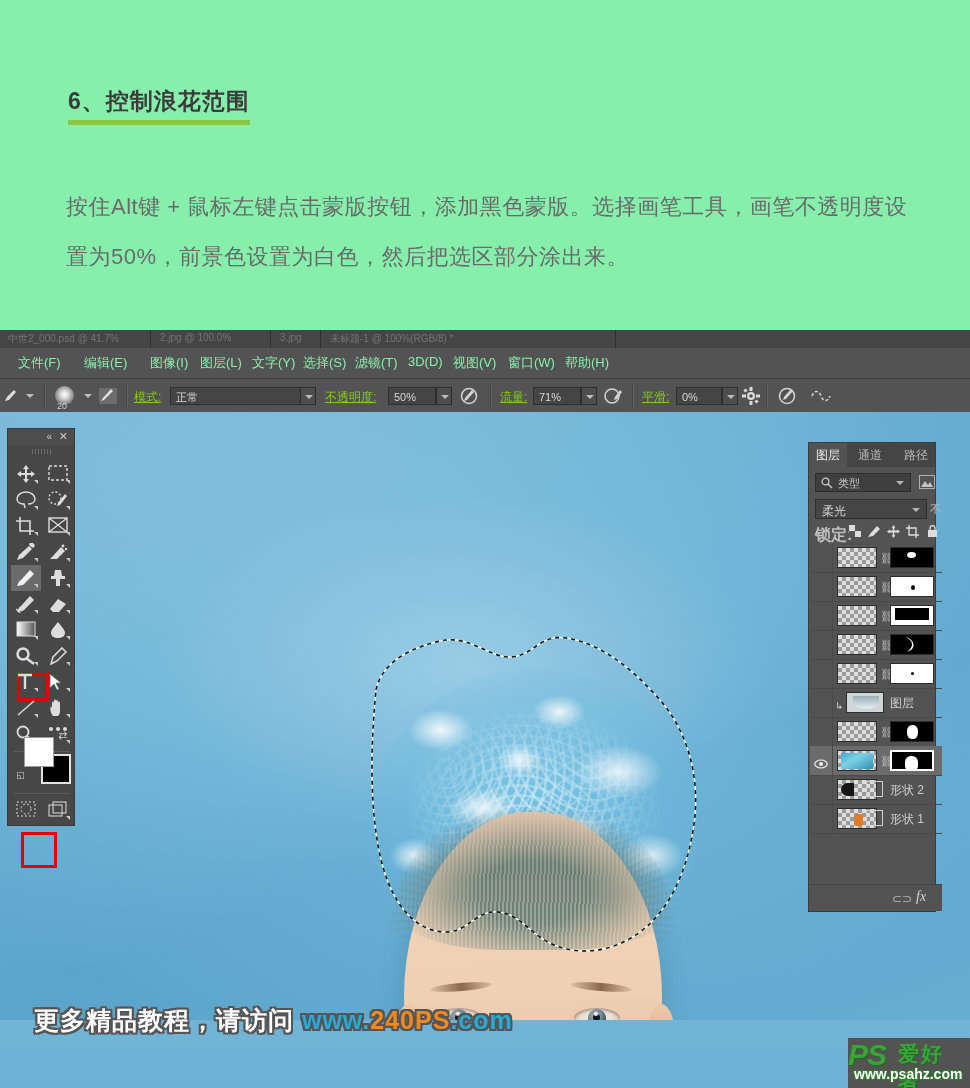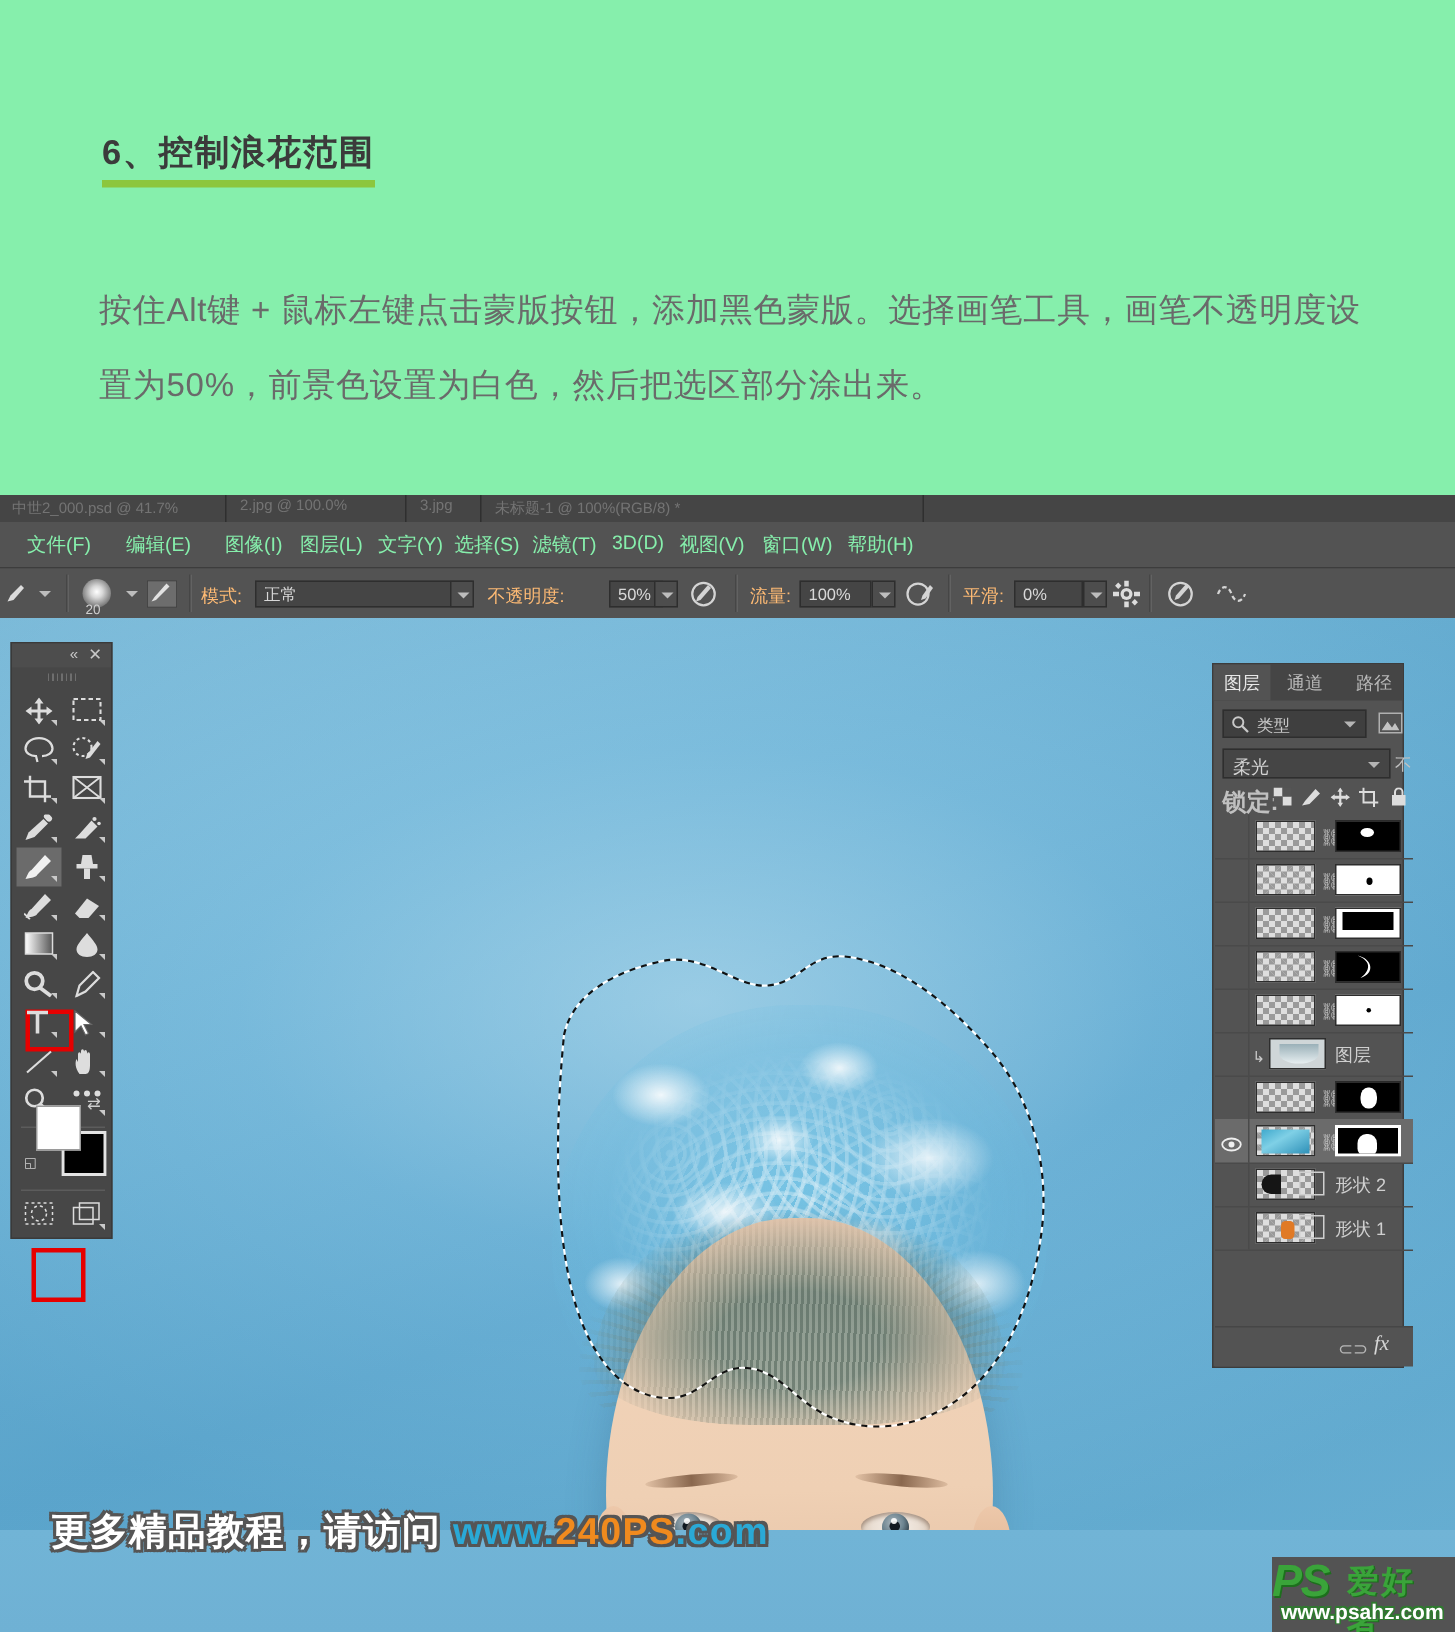--- a/index.html
+++ b/index.html
@@ -34,21 +34,21 @@
   .ps-tabbar .tabtxt3{position:absolute;left:280px;top:2px;font-size:10px;color:#9a9a9a;opacity:.55;}
   .ps-tabbar .tabtxt4{position:absolute;left:330px;top:2px;font-size:10px;color:#9a9a9a;opacity:.55;}
   .ps-tabbar .tabsep{position:absolute;top:0;width:1px;height:18px;background:#2f2f2f;}
 
   .menubar{position:absolute;left:0;top:18px;width:970px;height:30px;background:#535353;border-bottom:1px solid #3d3d3d;}
   .menubar .mi{
     position:absolute;top:6px;font-size:13px;color:#86efac;white-space:nowrap;cursor:default;
   }
 
   .optbar{position:absolute;left:0;top:49px;width:970px;height:33px;background:#535353;border-bottom:1px solid #404040;}
-  .optbar .lbl{position:absolute;font-size:12px;color:#fdba74;top:10px;white-space:nowrap;}
+  .optbar .lbl{position:absolute;font-size:12px;color:#84cc16;top:10px;white-space:nowrap;text-decoration:underline;}
   .optbar .vsep{position:absolute;top:4px;width:1px;height:25px;background:#464646;border-right:1px solid #626262;}
   .field{
     position:absolute;height:18px;background:#454545;border:1px solid #2e2e2e;
     font-size:11px;color:#d8d8d8;line-height:18px;padding-left:5px;box-sizing:border-box;top:8px;
   }
   .caret{
     position:absolute;top:8px;width:16px;height:18px;background:#4d4d4d;border:1px solid #2e2e2e;box-sizing:border-box;
   }
   .caret:after{
     content:"";position:absolute;left:4px;top:7px;
@@ -293,34 +293,34 @@
           <path d="M3 14 L6 13 L15 4 L13 2 L5 11 Z" fill="#e2e2e2"></path>
         </svg>
       </span>
       <div class="vsep" style="left:126px"></div>
 
       <div class="lbl" style="left:134px">模式:</div>
       <div class="field" style="left:170px;width:145px">正常</div>
       <div class="caret" style="left:300px"></div>
 
       <div class="lbl" style="left:325px">不透明度:</div>
-      <div class="field" style="left:406px;width:36px">50%</div>
+      <div class="field" style="left:388px;width:48px">50%</div>
       <div class="caret" style="left:436px"></div>
       <div class="redbox" style="left:380px;top:60px;width:78px;height:26px"></div>
 
       <span>
         <svg width="18" height="18" style="position:absolute;left:460px;top:8px" viewBox="0 0 18 18">
           <circle cx="9" cy="9" r="7.5" fill="none" stroke="#d4d4d4" stroke-width="1.5"></circle>
           <path d="M4 14 L7 13 L14 5 L12 3 L5 11 Z" fill="#d4d4d4"></path>
         </svg>
       </span>
       <div class="vsep" style="left:490px"></div>
 
       <div class="lbl" style="left:500px">流量:</div>
-      <div class="field" style="left:533px;width:48px">100%</div>
+      <div class="field" style="left:533px;width:48px">71%</div>
       <div class="caret" style="left:581px"></div>
 
       <span>
         <svg width="20" height="18" style="position:absolute;left:604px;top:8px" viewBox="0 0 20 18">
           <circle cx="8" cy="9" r="7" fill="none" stroke="#d4d4d4" stroke-width="1.5"></circle>
           <path d="M10 13 L13 12 L18 5 L16 3 L11 10 Z" fill="#d4d4d4"></path>
         </svg>
       </span>
       <div class="vsep" style="left:632px"></div>
 

